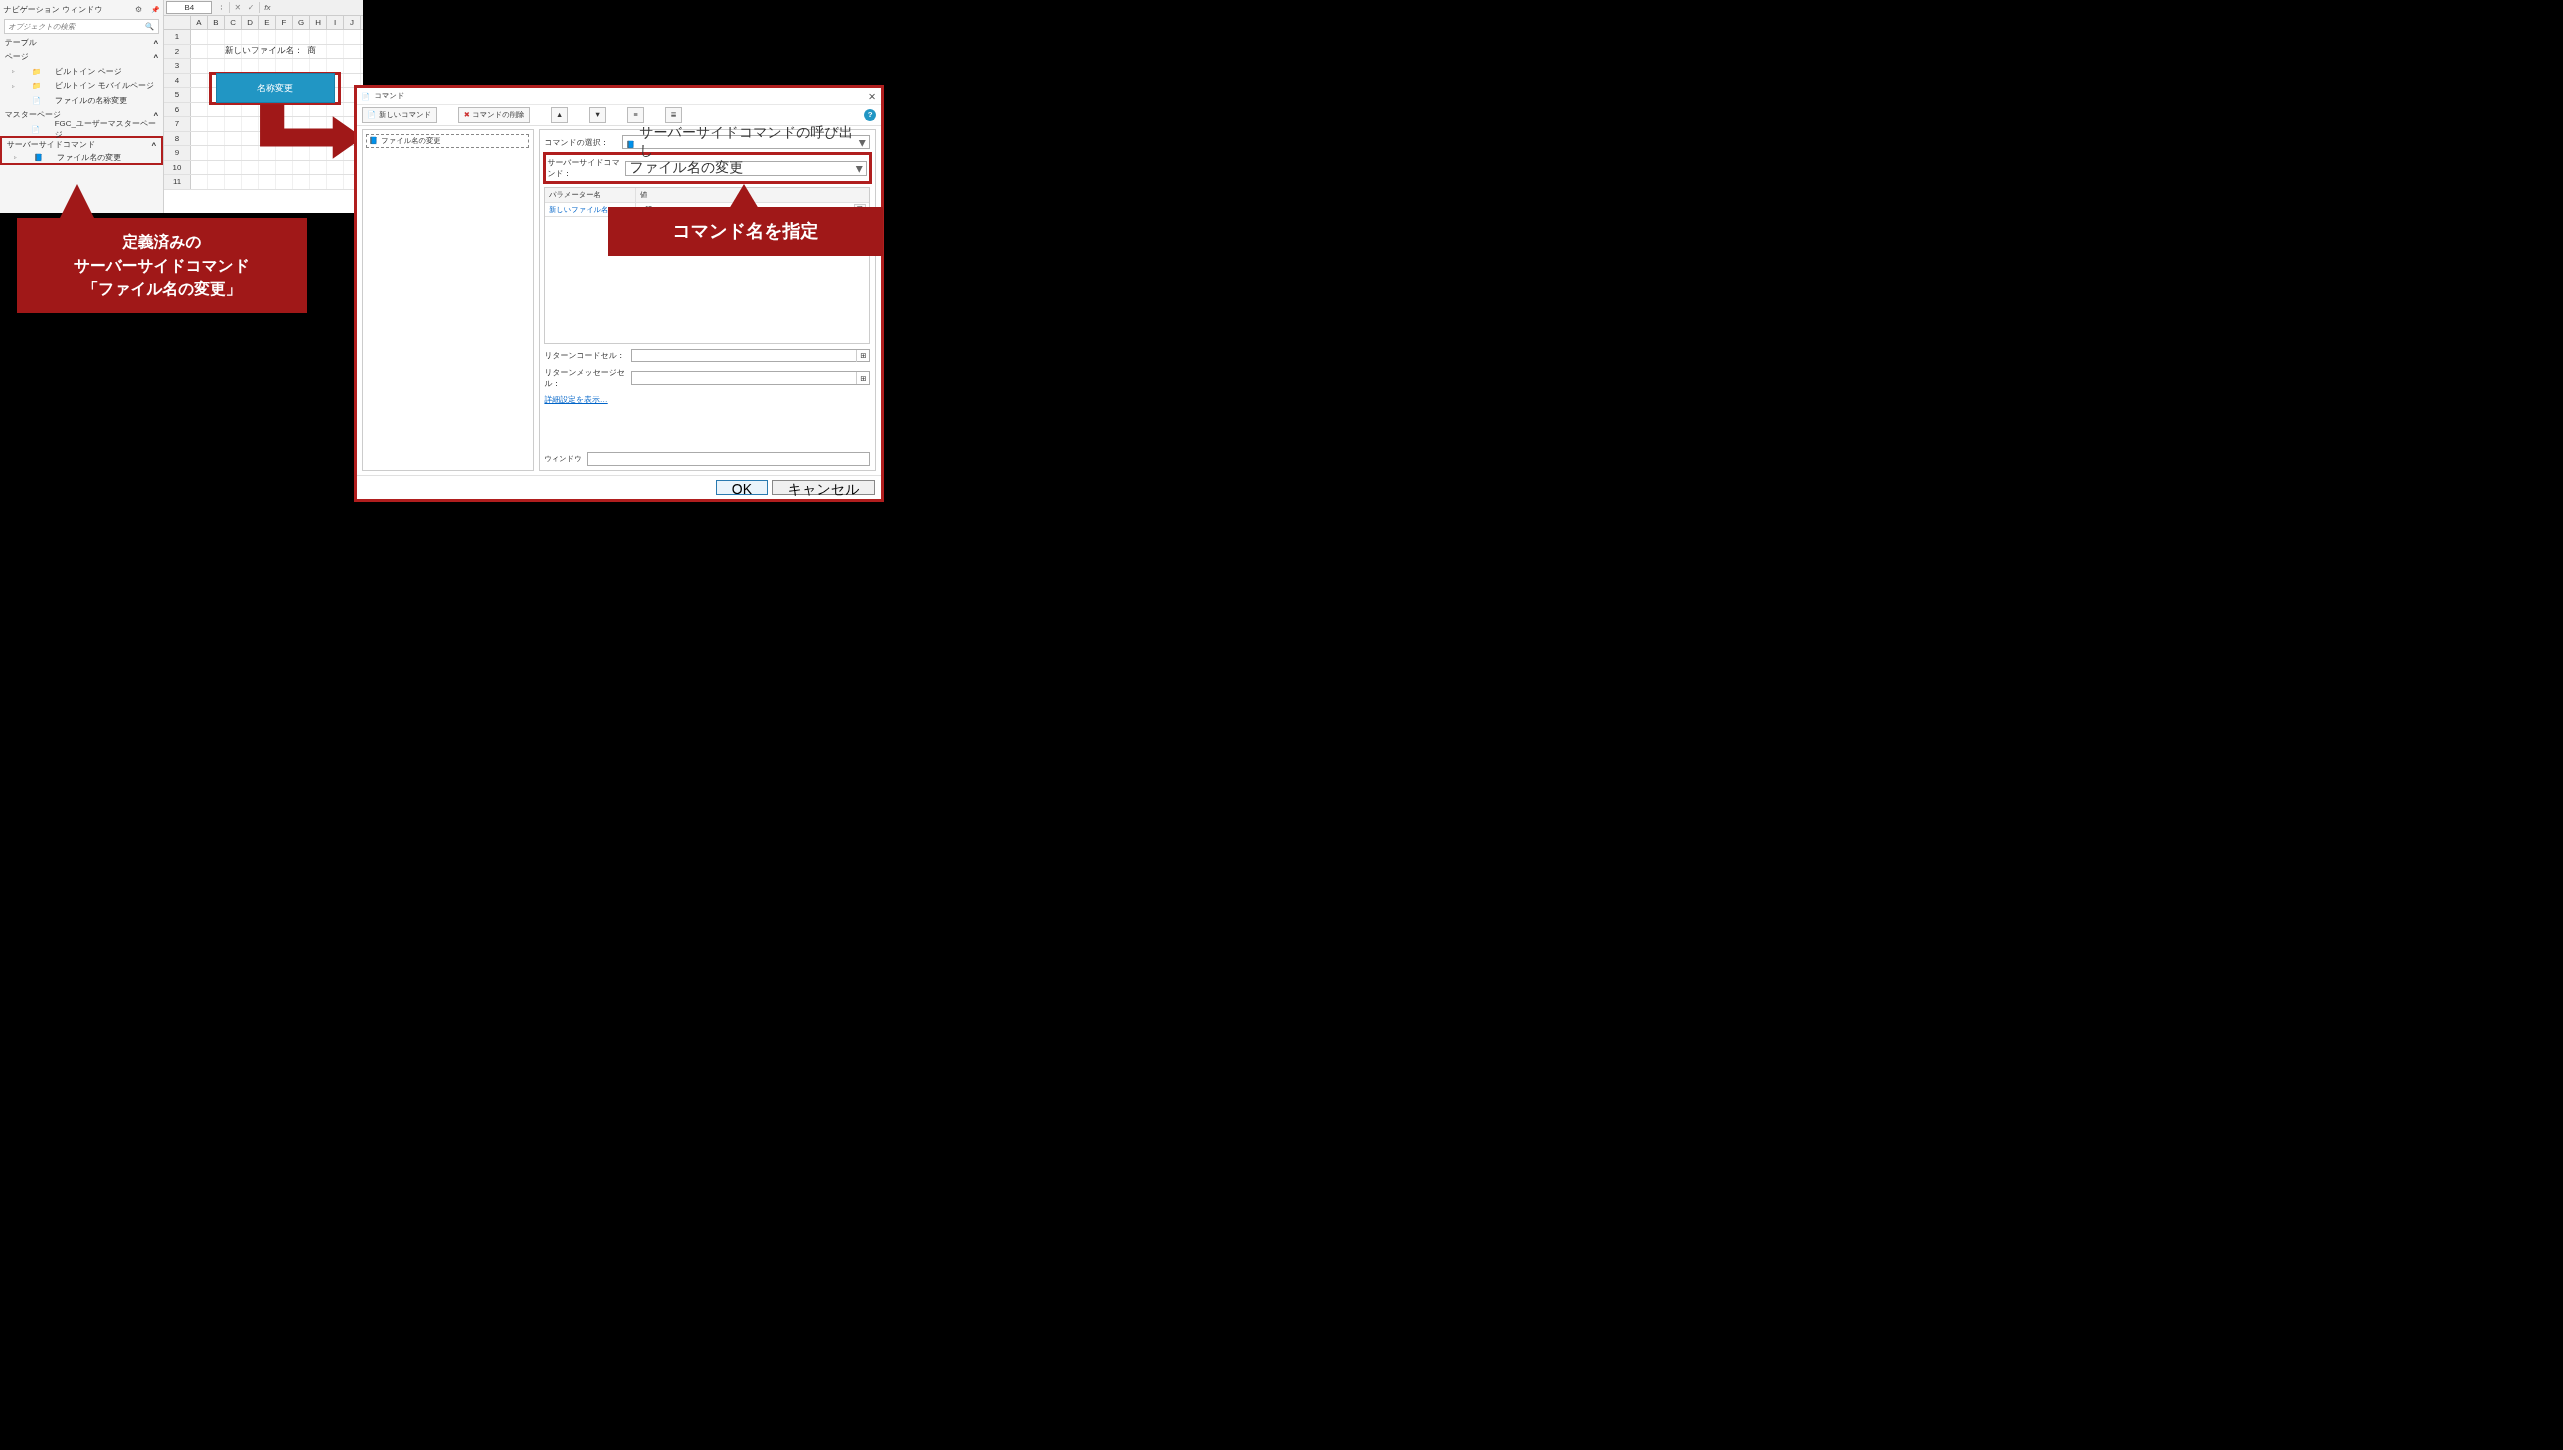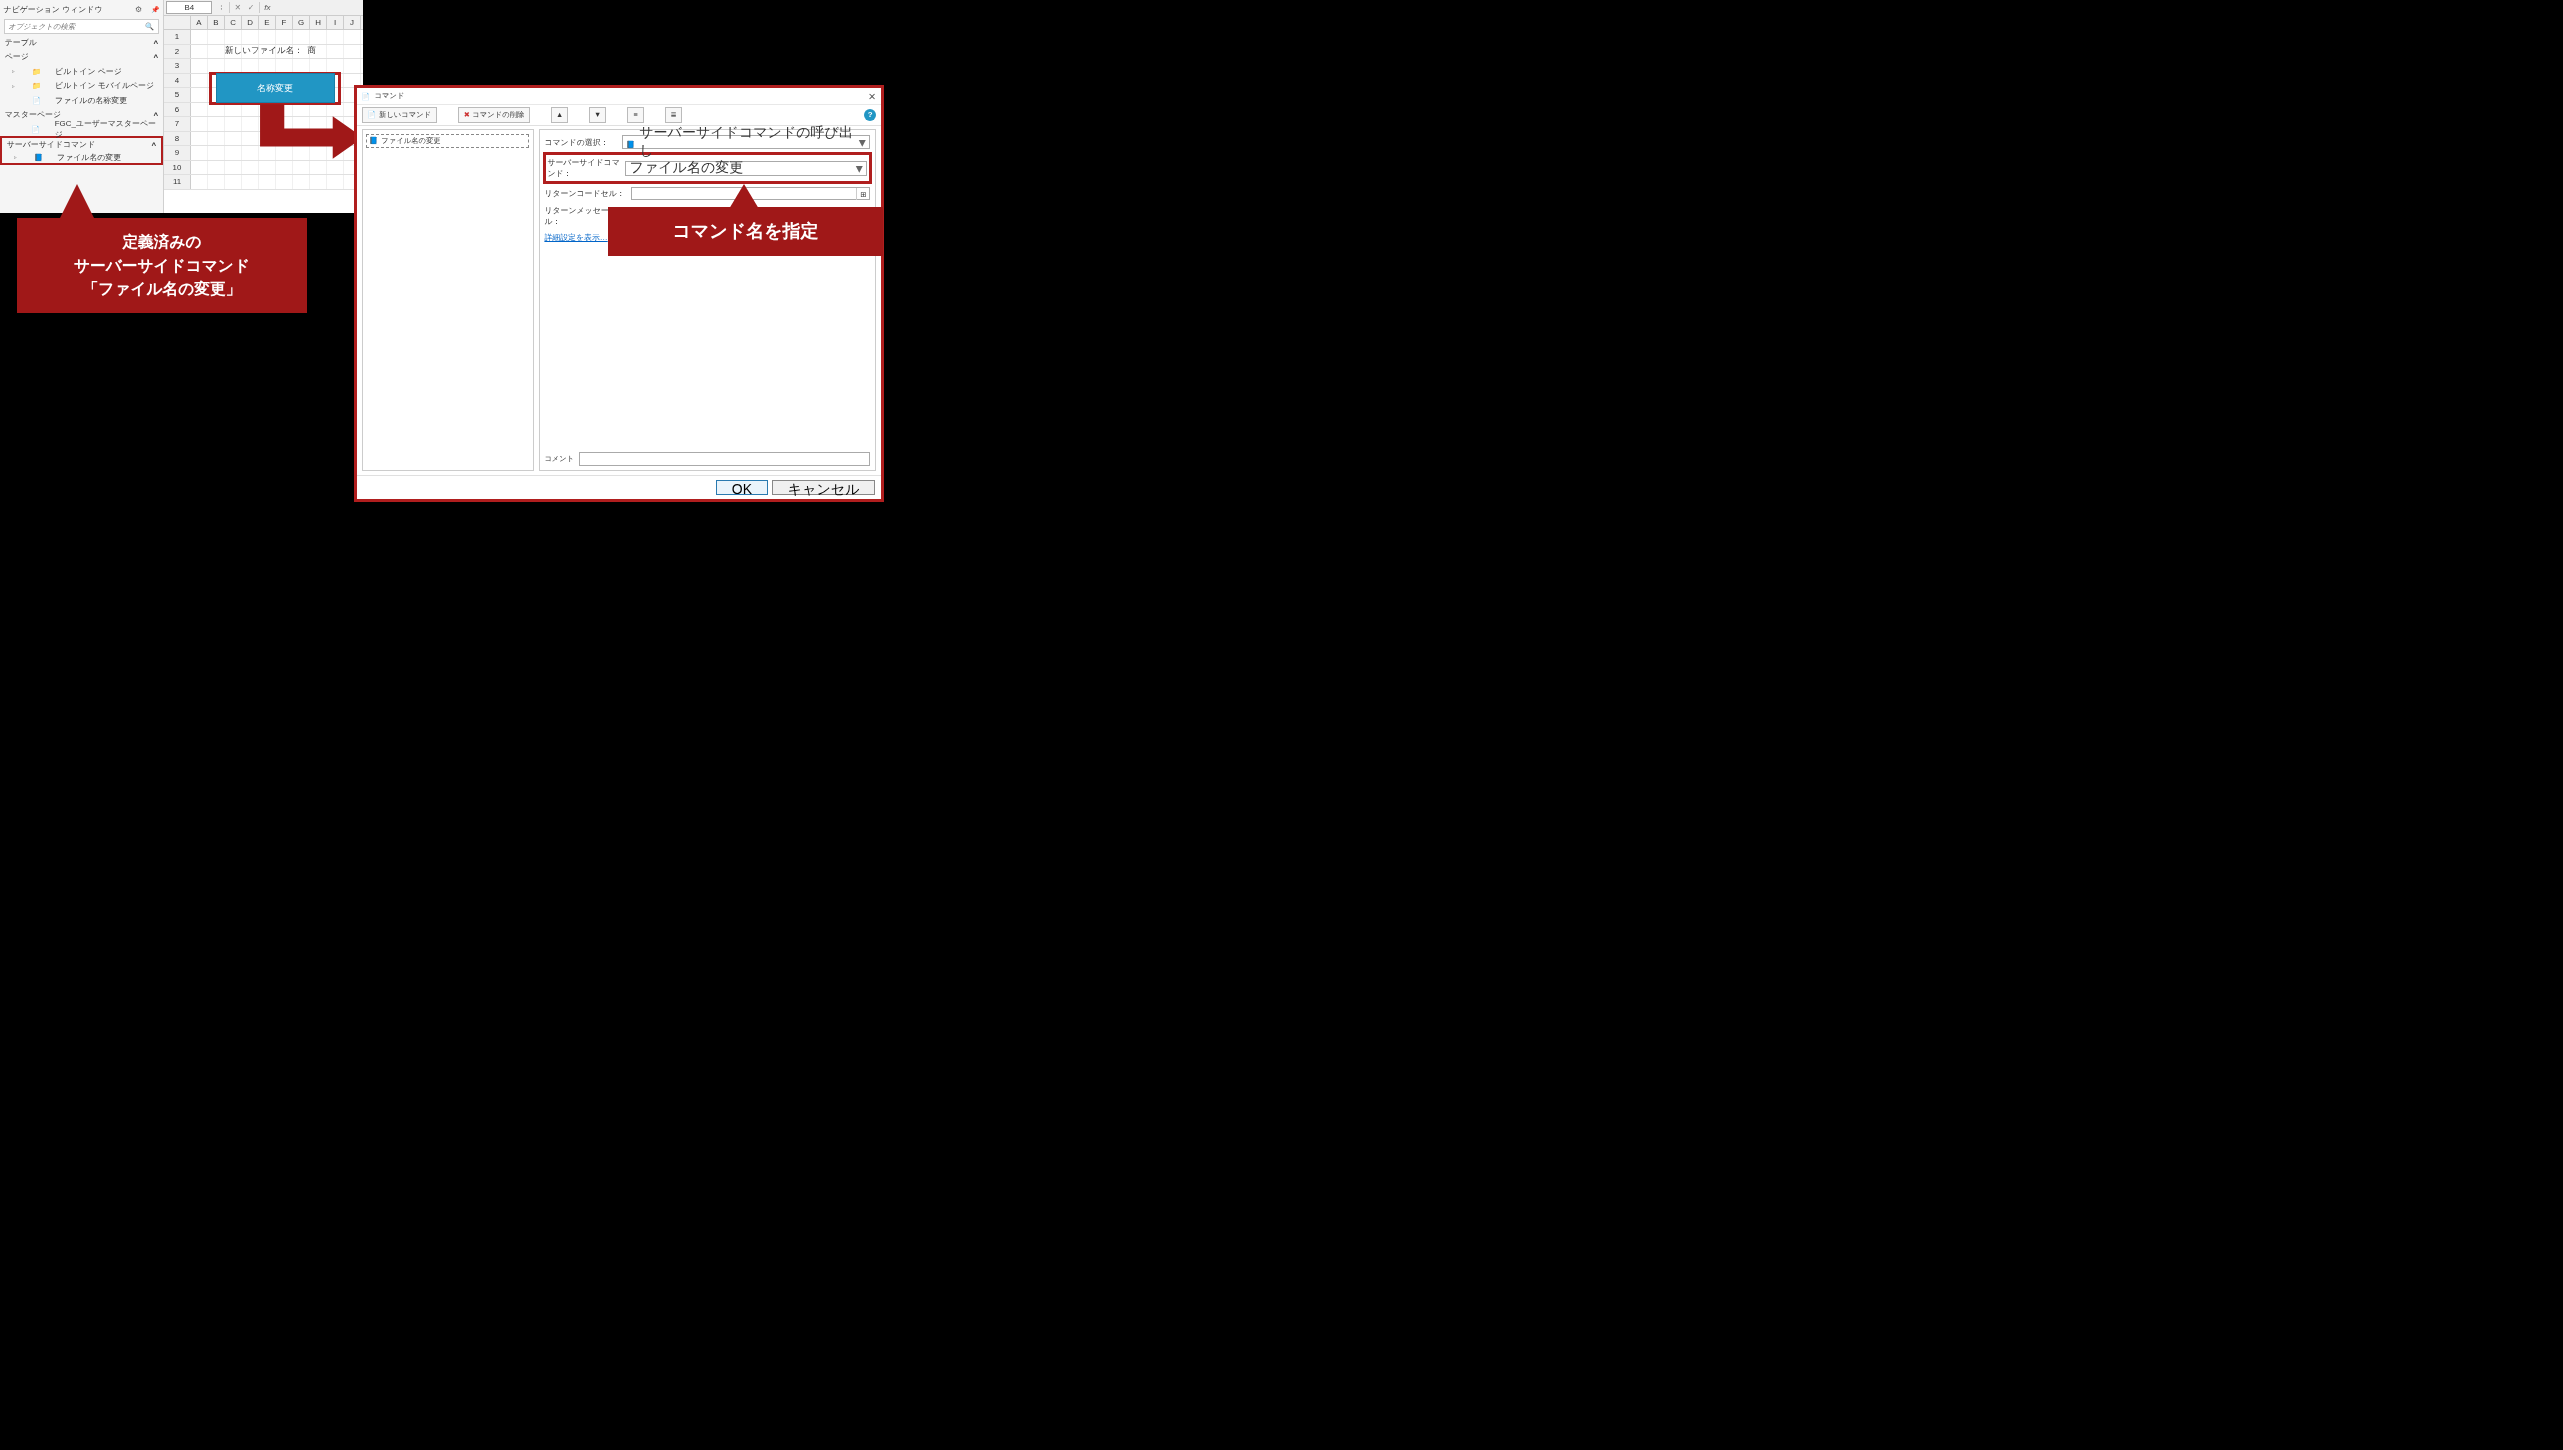--- a/index.html
+++ b/index.html
@@ -549,36 +549,49 @@
           <span class="dd">▾</span>
         </div>
       </div>
       <div class="prop-row row-hl">
         <span class="prop-label">サーバーサイドコマンド：</span>
         <div class="prop-select">
           <span>ファイル名の変更</span>
           <span class="dd">▾</span>
         </div>
       </div>
+      <div class="param-table">
+        <div class="param-head">
+          <div class="param-name">パラメーター名</div>
+          <div class="param-val">値</div>
+        </div>
+        <div class="param-row">
+          <div class="param-name" style="color:#0064c8">新しいファイル名</div>
+          <div class="param-val">
+            <span>=J2</span>
+            <span class="fx">⊞</span>
+          </div>
+        </div>
+      </div>
       <div class="ret-row">
         <span class="ret-label">リターンコードセル：</span>
         <div class="ret-input">
             <span class="fx">⊞</span>
           </div>
       </div>
       <div class="ret-row">
         <span class="ret-label">リターンメッセージセル：</span>
         <div class="ret-input">
             <span class="fx">⊞</span>
           </div>
       </div>
       <div><a class="link">詳細設定を表示…</a></div>
       <div style="flex:1"></div>
       <div class="comment-row">
-        <span>コメント</span>
+        <span>ウィンドウ</span>
         <input style="">
       </div>
     </div>
   </div>
   <div class="dlg-footer">
     <button class="ok">OK</button>
     <button>キャンセル</button>
   </div>
 </div>
 

